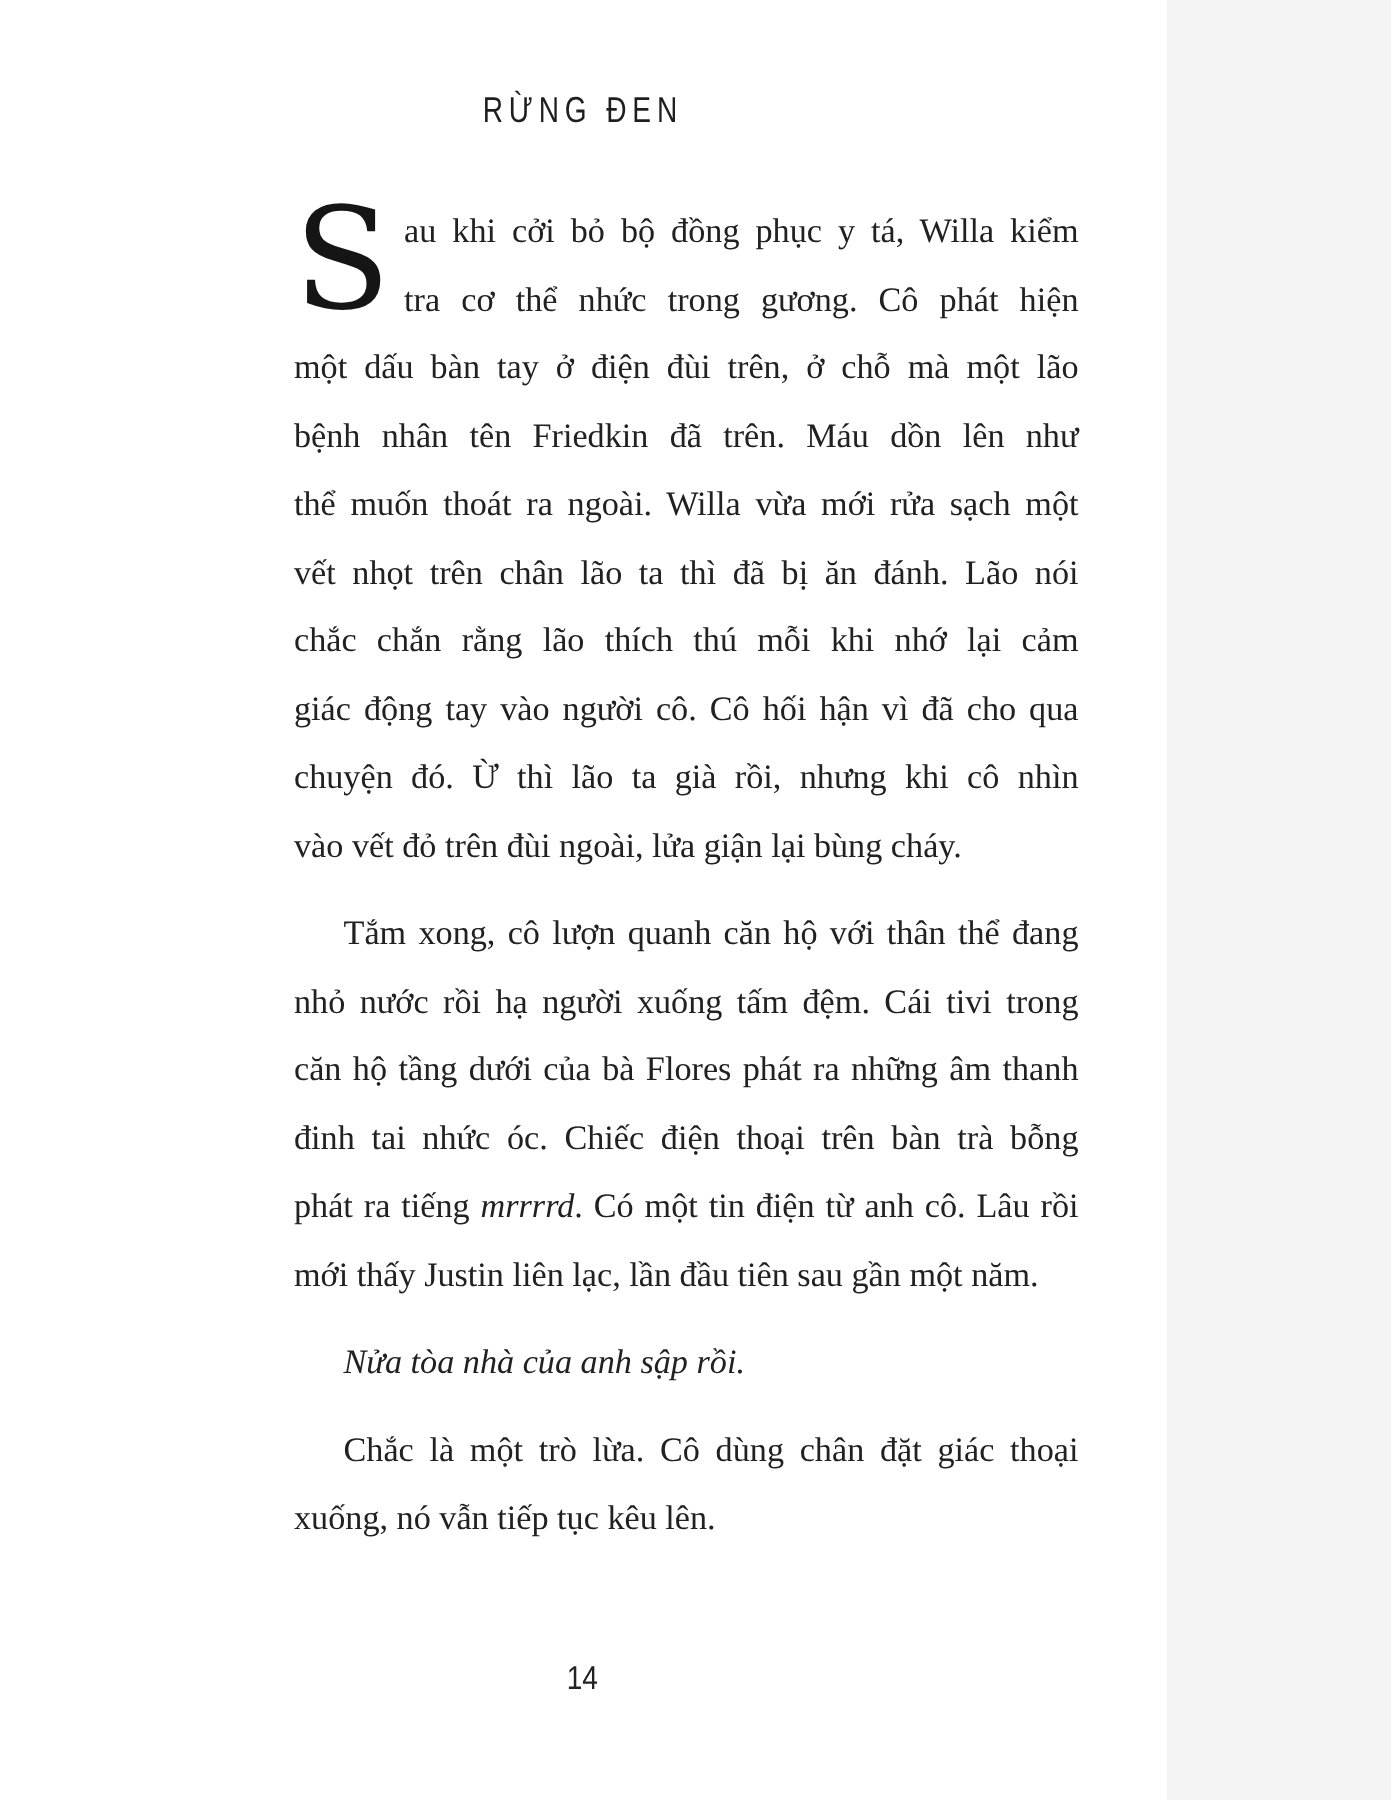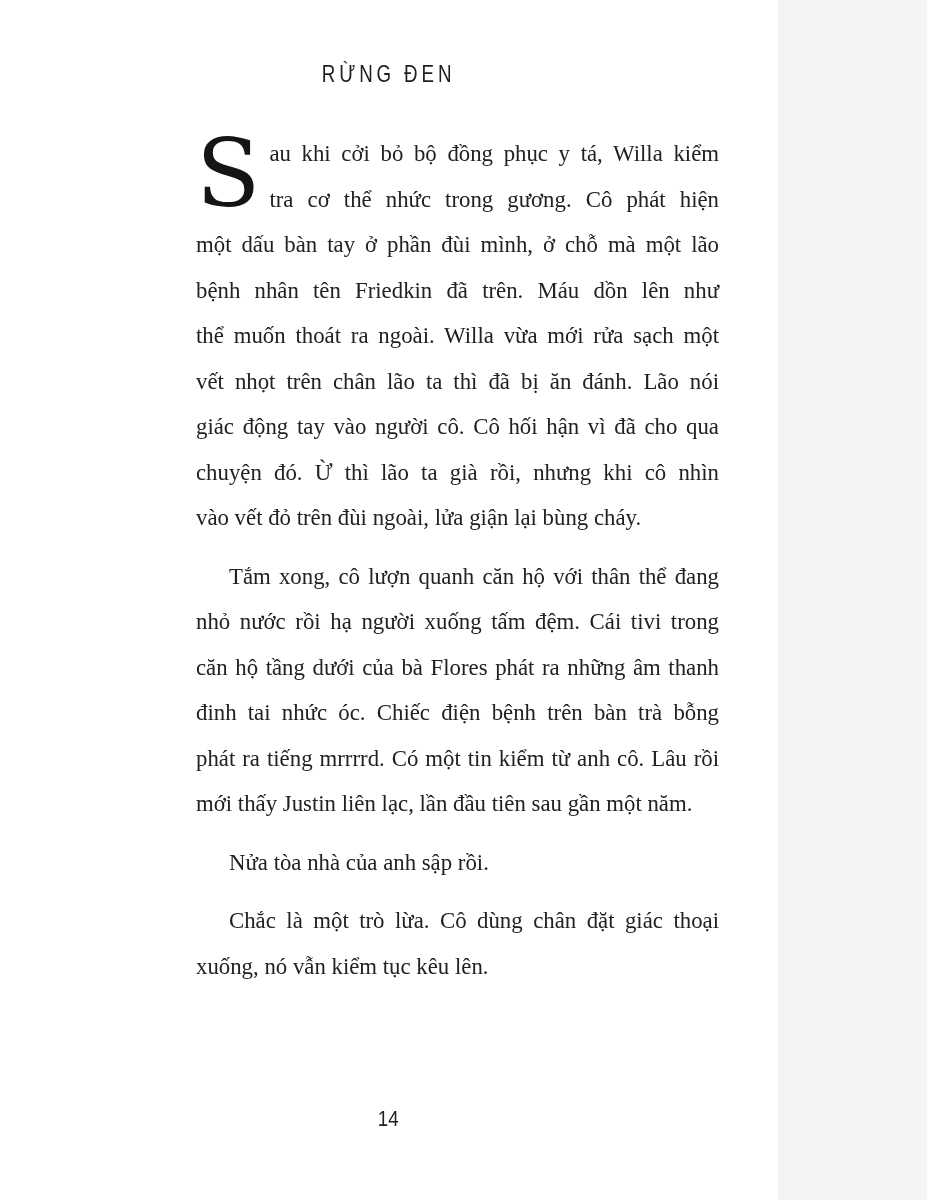--- a/index.html
+++ b/index.html
@@ -37,21 +37,21 @@
     color: #212121;
   }
   .para { margin: 0; }
   .para + .para { margin-top: 13px; }
   .line {
     text-align: justify;
     text-align-last: justify;
   }
   .line.last { text-align-last: left; }
   .line.indent { padding-left: 33px; }
-  .italic { }
+  .italic { font-style: italic; }
   .dropcap {
     float: left;
     font-family: "DejaVu Serif", serif;
     font-size: 94px;
     line-height: 78px;
     height: 82px;
     margin: 4px 9px 0 0;
     color: #151515;
   }
   .folio {
@@ -75,45 +75,46 @@
   <div class="running-head">
     <span class="head-text">RỪNG ĐEN</span>
   </div>
 
   <div class="text-block">
 
     <div class="para">
       <span class="dropcap">S</span>
       <div class="line">au khi cởi bỏ bộ đồng phục y tá, Willa kiểm</div>
       <div class="line">tra cơ thể nhức trong gương. Cô phát hiện</div>
-      <div class="line">một dấu bàn tay ở phần đùi mình, ở chỗ mà một lão</div>
+      <div class="line">một dấu bàn tay ở điện đùi trên, ở chỗ mà một lão</div>
       <div class="line">bệnh nhân tên Friedkin đã trên. Máu dồn lên như</div>
       <div class="line">thể muốn thoát ra ngoài. Willa vừa mới rửa sạch một</div>
       <div class="line">vết nhọt trên chân lão ta thì đã bị ăn đánh. Lão nói</div>
+      <div class="line">chắc chắn rằng lão thích thú mỗi khi nhớ lại cảm</div>
       <div class="line">giác động tay vào người cô. Cô hối hận vì đã cho qua</div>
       <div class="line">chuyện đó. Ừ thì lão ta già rồi, nhưng khi cô nhìn</div>
       <div class="line last">vào vết đỏ trên đùi ngoài, lửa giận lại bùng cháy.</div>
     </div>
 
     <div class="para">
       <div class="line indent">Tắm xong, cô lượn quanh căn hộ với thân thể đang</div>
       <div class="line">nhỏ nước rồi hạ người xuống tấm đệm. Cái tivi trong</div>
       <div class="line">căn hộ tầng dưới của bà Flores phát ra những âm thanh</div>
-      <div class="line">đinh tai nhức óc. Chiếc điện bệnh trên bàn trà bỗng</div>
-      <div class="line"><span>phát ra tiếng </span><span class="italic">mrrrrd</span><span>. Có một tin kiểm từ anh cô. Lâu rồi</span></div>
+      <div class="line">đinh tai nhức óc. Chiếc điện thoại trên bàn trà bỗng</div>
+      <div class="line"><span>phát ra tiếng </span><span class="italic">mrrrrd</span><span>. Có một tin điện từ anh cô. Lâu rồi</span></div>
       <div class="line last">mới thấy Justin liên lạc, lần đầu tiên sau gần một năm.</div>
     </div>
 
     <div class="para">
       <div class="line last indent italic">Nửa tòa nhà của anh sập rồi.</div>
     </div>
 
     <div class="para">
       <div class="line indent">Chắc là một trò lừa. Cô dùng chân đặt giác thoại</div>
-      <div class="line last">xuống, nó vẫn kiểm tục kêu lên.</div>
+      <div class="line last">xuống, nó vẫn tiếp tục kêu lên.</div>
     </div>
 
   </div>
 
   <div class="folio">
     <span class="folio-text">14</span>
   </div>
 
 </div>
 

